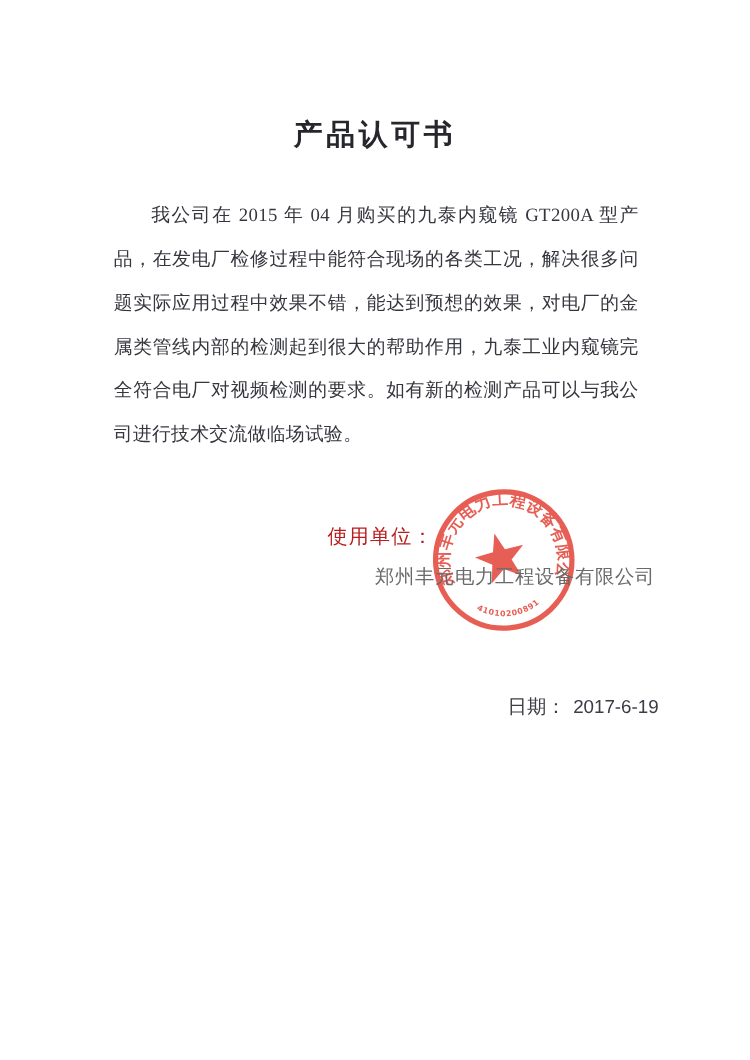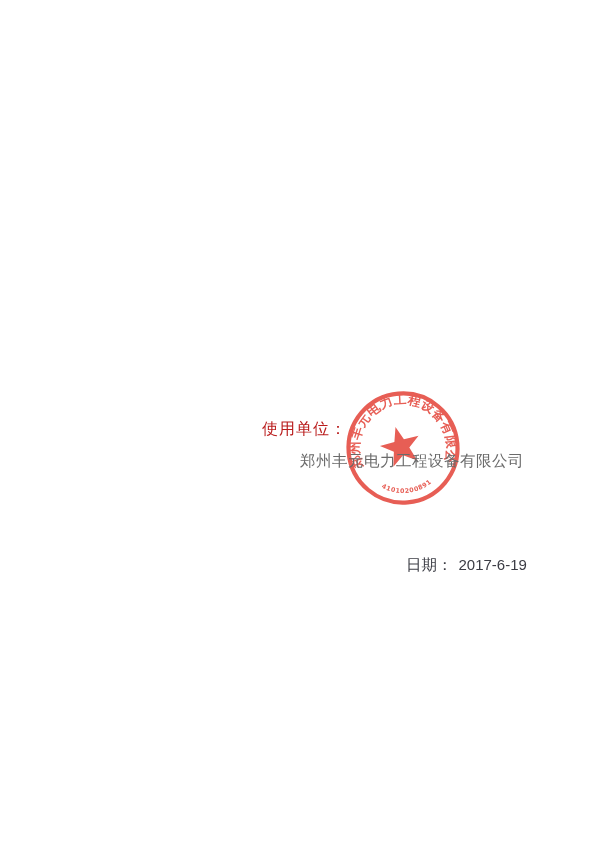--- a/index.html
+++ b/index.html
@@ -102,21 +102,23 @@
     font-weight: 700;
     letter-spacing: 0.5px;
     font-family: "DejaVu Sans", sans-serif;
   }
 </style>
 </head>
 <body>
 
 <div class="page">
 
+  <h1 class="doc-title">产品认可书</h1>
 
+  <p class="doc-body">我公司在 2015 年 04 月购买的九泰内窥镜 GT200A 型产品，在发电厂检修过程中能符合现场的各类工况，解决很多问题实际应用过程中效果不错，能达到预想的效果，对电厂的金属类管线内部的检测起到很大的帮助作用，九泰工业内窥镜完全符合电厂对视频检测的要求。如有新的检测产品可以与我公司进行技术交流做临场试验。</p>
 
   <div class="sig-label">使用单位：</div>
 
   <div class="sig-company">郑州丰元电力工程设备有限公司</div>
 
   <div class="sig-date">
     <span class="date-label">日期：</span><span class="date-value">2017-6-19</span>
   </div>
 
   <svg class="stamp" viewBox="0 0 160 160" xmlns="http://www.w3.org/2000/svg">

